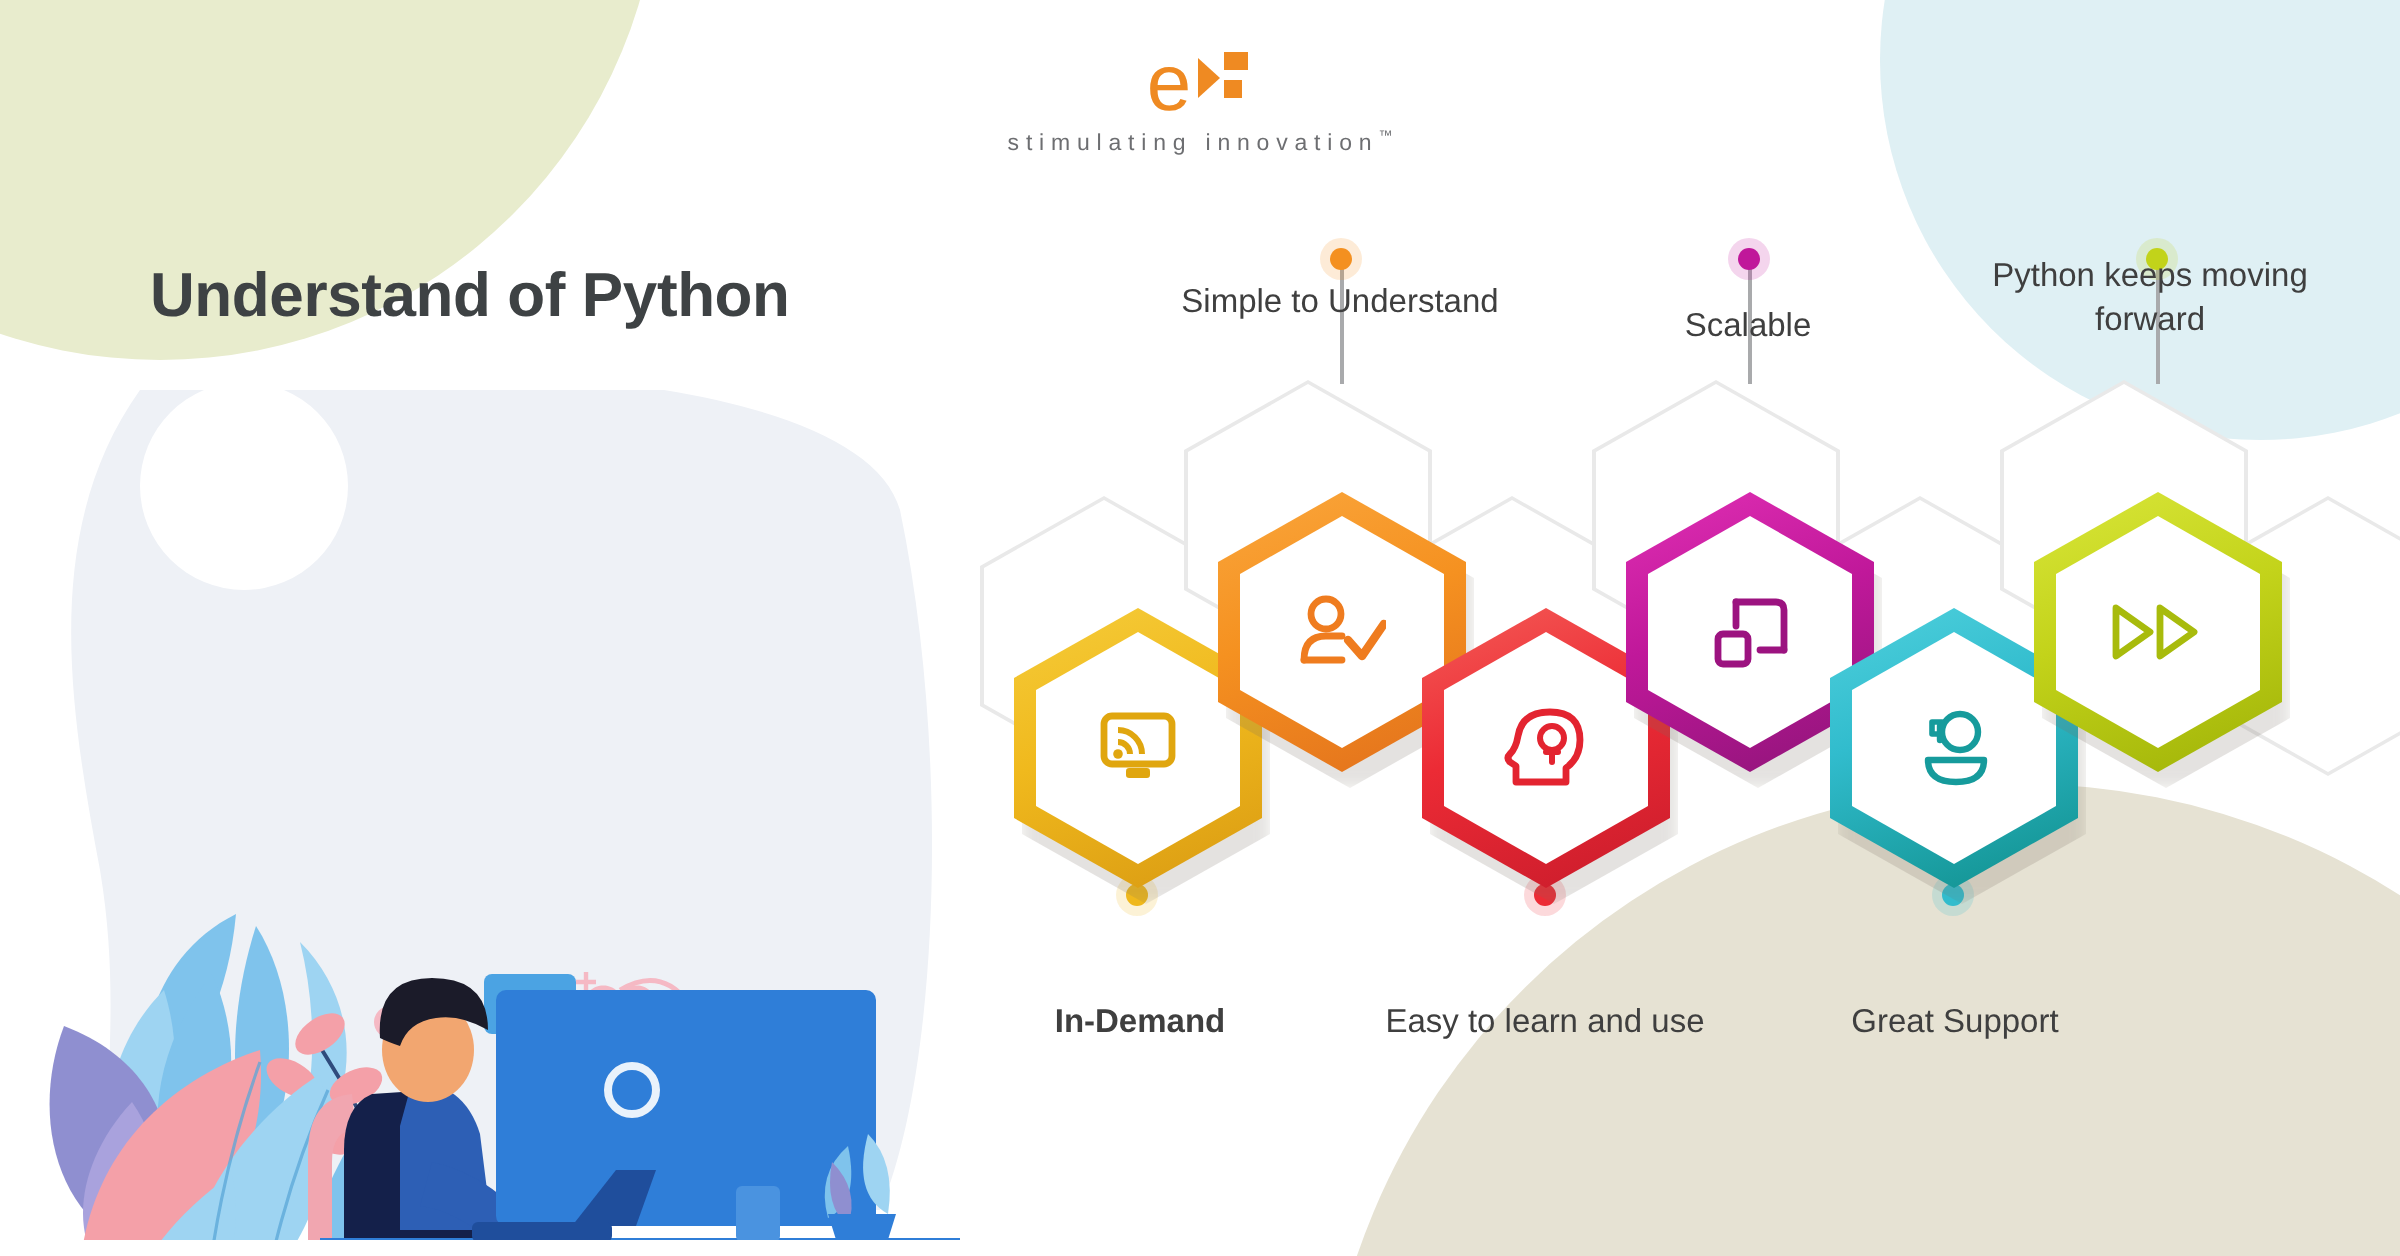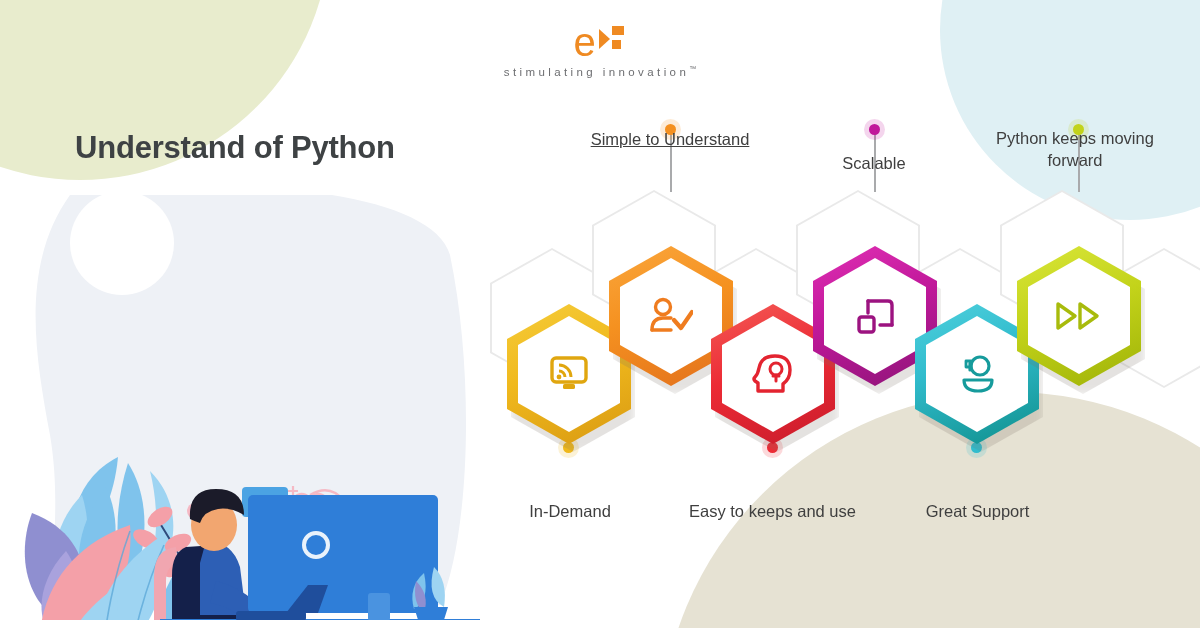--- a/index.html
+++ b/index.html
@@ -331,25 +331,25 @@
       <div class="hex-outer" style="background:linear-gradient(160deg,#d9e63a 0%,#c3d31a 45%,#9fb207 100%);"></div>
       <div class="hex-inner"></div>
       <div class="hex-ico">
         <svg width="50" height="32" viewBox="0 0 50 32">
           <path d="M4 4 L21 16 L4 28 Z" fill="none" stroke="#a8bb0c" stroke-width="3.4" stroke-linejoin="round"></path>
           <path d="M26 4 L43 16 L26 28 Z" fill="none" stroke="#a8bb0c" stroke-width="3.4" stroke-linejoin="round"></path>
         </svg>
       </div>
     </div>
 
-    <div class="label" style="left:-5px;  top:400px; width:190px;">In-Demand</div>
-
-    <div class="label" style="left:80px;  top:28px;  width:220px;text-decoration:underline;">Simple to Understand</div>
-
-    <div class="label" style="left:200px; top:400px; width:185px;">Easy to keeps and use</div>
+    <div class="label" style="left:-5px;  top:400px; width:190px;font-weight:bold;">In-Demand</div>
+
+    <div class="label" style="left:80px;  top:40px;  width:220px;">Simple to Understand</div>
+
+    <div class="label" style="left:200px; top:400px; width:185px;">Easy to learn and use</div>
 
     <div class="label" style="left:329px; top:52px;  width:130px;">Scalable</div>
 
     <div class="label" style="left:495px; top:27px;  width:200px;">Python keeps moving forward</div>
 
     <div class="label" style="left:405px; top:400px; width:185px;">Great Support</div>
   </div>
 
 </div>
 

